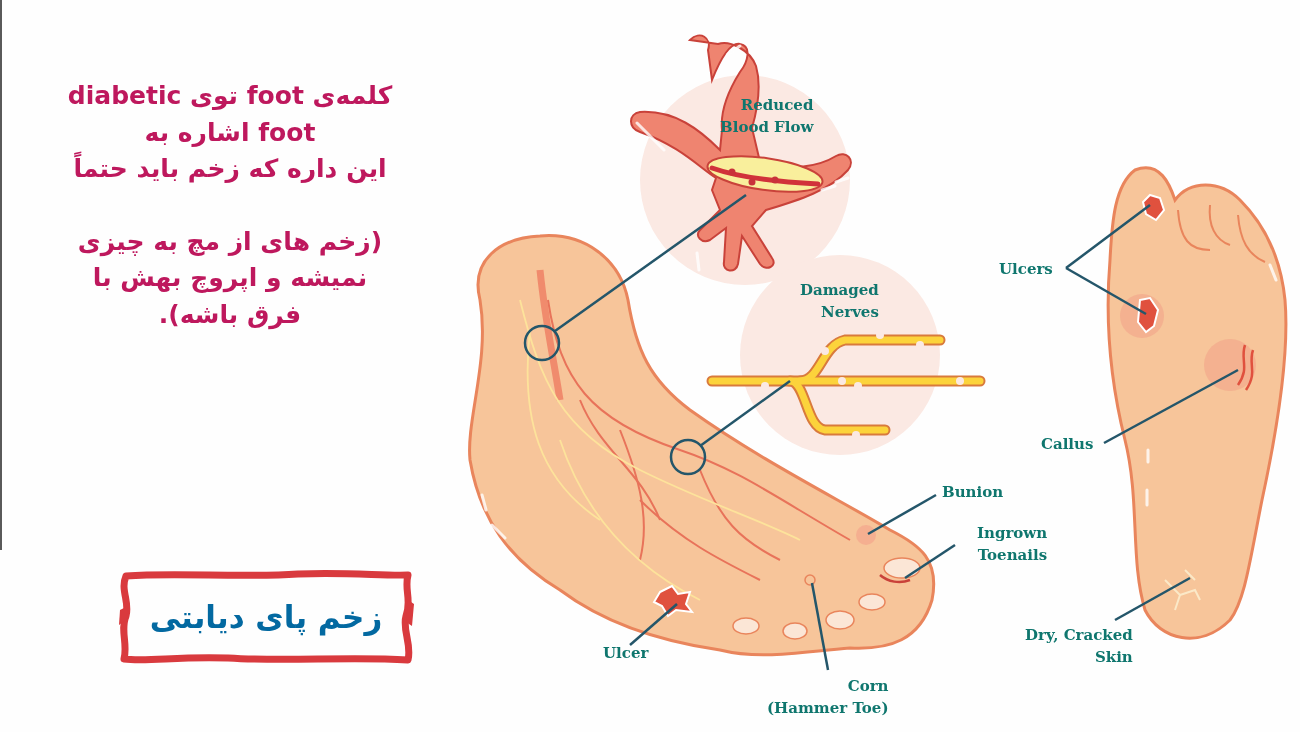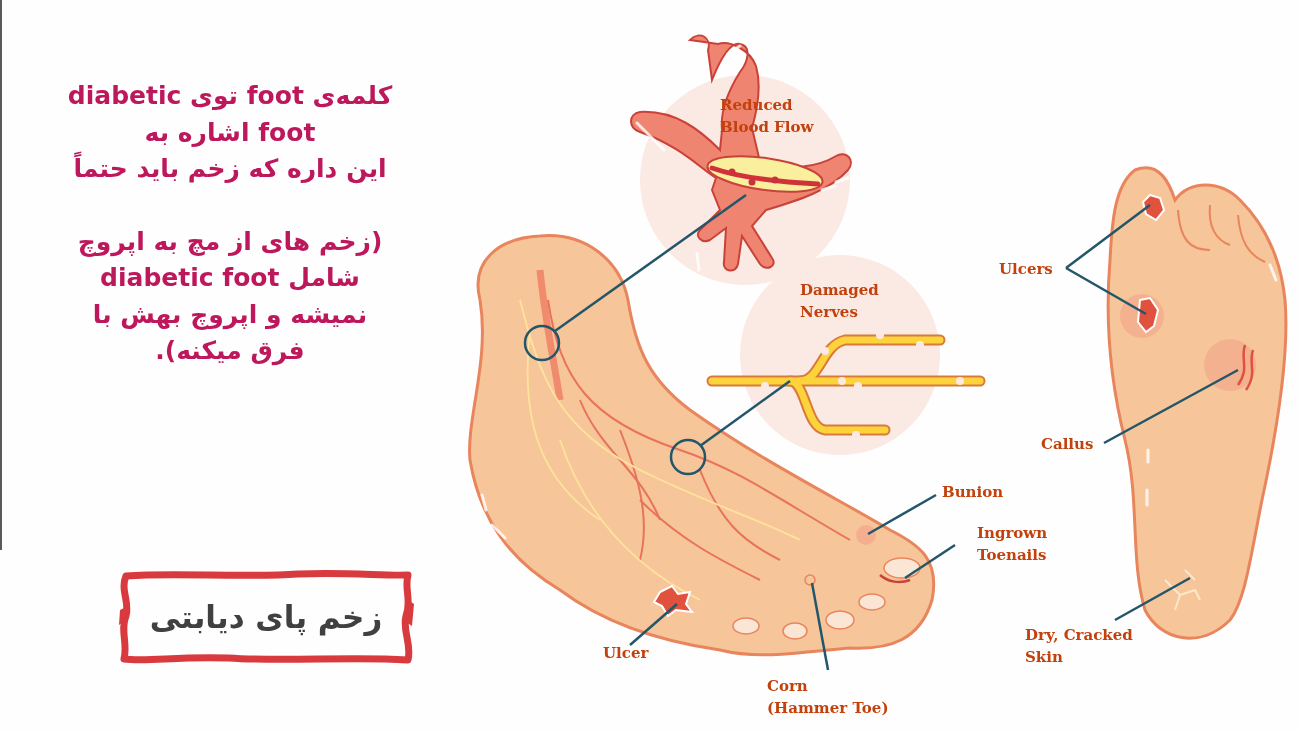--- a/index.html
+++ b/index.html
@@ -18,42 +18,41 @@
     }
     .text-block .para { display: block; }
     .text-block .gap { display: block; height: 36px; }
     .title-badge {
       position: absolute; left: 118px; top: 570px; width: 296px; height: 94px;
     }
     .title-badge svg { position: absolute; left: 0; top: 0; }
     .title-badge .label {
       position: absolute; left: 0; top: 0; width: 100%; height: 100%;
       display: flex; align-items: center; justify-content: center;
-      direction: rtl; color: #404040; font-weight: bold; font-size: 31px;
+      direction: rtl; color: #0369a1; font-weight: bold; font-size: 31px;
     }
     .illustration { position: absolute; left: 455px; top: 0; width: 845px; height: 732px; }
     .illus-label {
       position: absolute; font-family: "DejaVu Serif", serif; font-weight: bold;
-      font-size: 15px; line-height: 22px; color: #c2410c; text-align: left; white-space: nowrap;
+      font-size: 15px; line-height: 22px; color: #0f766e; text-align: right; white-space: nowrap;
     }
   </style>
 </head>
 <body>
 
 <div class="left-border"></div>
 
 <div class="text-block">
   <span class="para">کلمه‌ی foot توی diabetic</span>
   <span class="para">foot اشاره به</span>
   <span class="para">این داره که زخم باید حتماً</span>
   <span class="gap"></span>
-  <span class="para">(زخم های از مچ به اپروچ</span>
-  <span class="para">شامل diabetic foot</span>
+  <span class="para">(زخم های از مچ به چیزی</span>
   <span class="para">نمیشه و اپروچ بهش با</span>
-  <span class="para">فرق میکنه).</span>
+  <span class="para">فرق باشه).</span>
 </div>
 
 <div class="title-badge">
   <svg width="296" height="94" viewBox="0 0 296 94">
     <path d="M8,6 C60,2 120,8 180,4 C230,2 265,6 290,5 C286,20 294,30 288,46 C284,60 294,74 290,90 C230,86 170,92 110,88 C60,86 30,92 6,89 C10,74 2,60 8,46 C12,32 2,20 8,6 Z" fill="none" stroke="#d93a3e" stroke-width="7" stroke-linejoin="round"></path>
     <path d="M2,40 L10,36 L8,50 L1,55 Z" fill="#d93a3e"></path>
     <path d="M290,30 L296,34 L294,56 L288,52 Z" fill="#d93a3e"></path>
   </svg>
   <div class="label">زخم پای دیابتی</div>
 </div>

